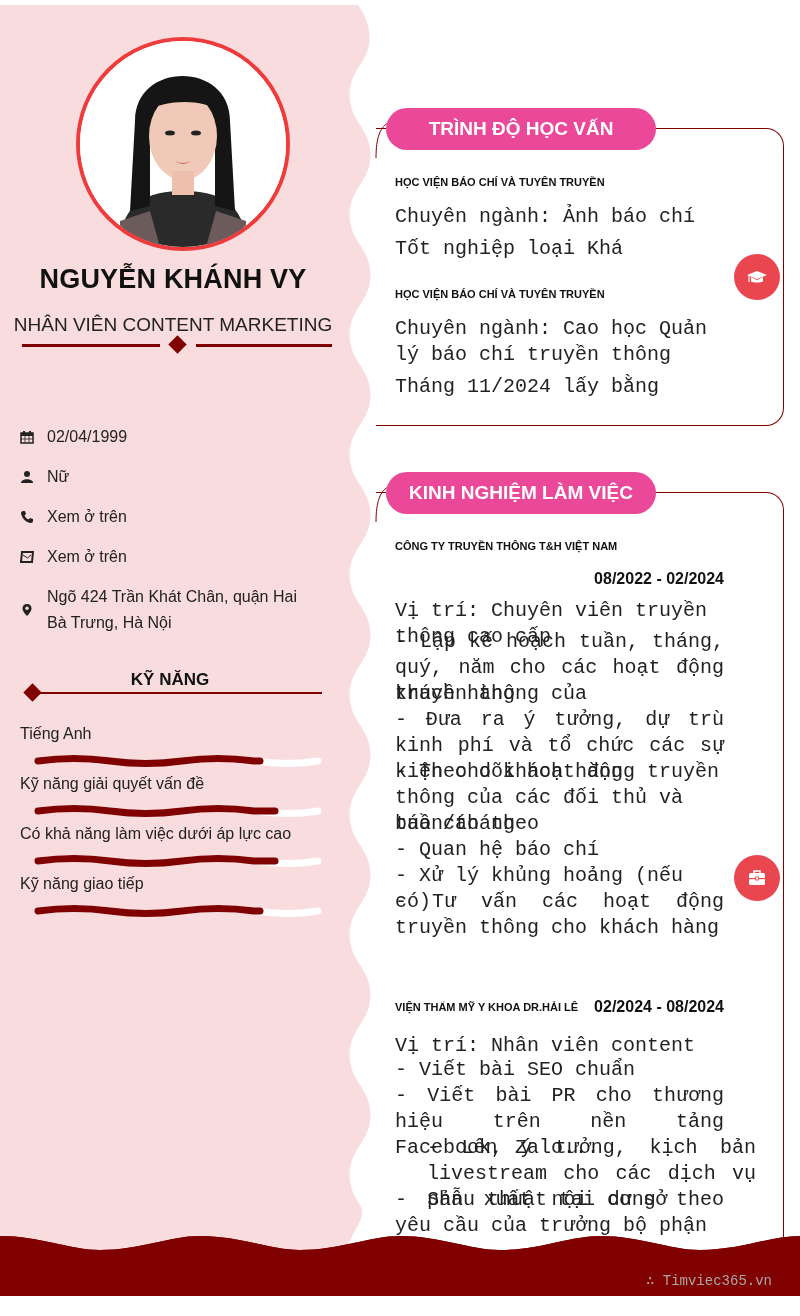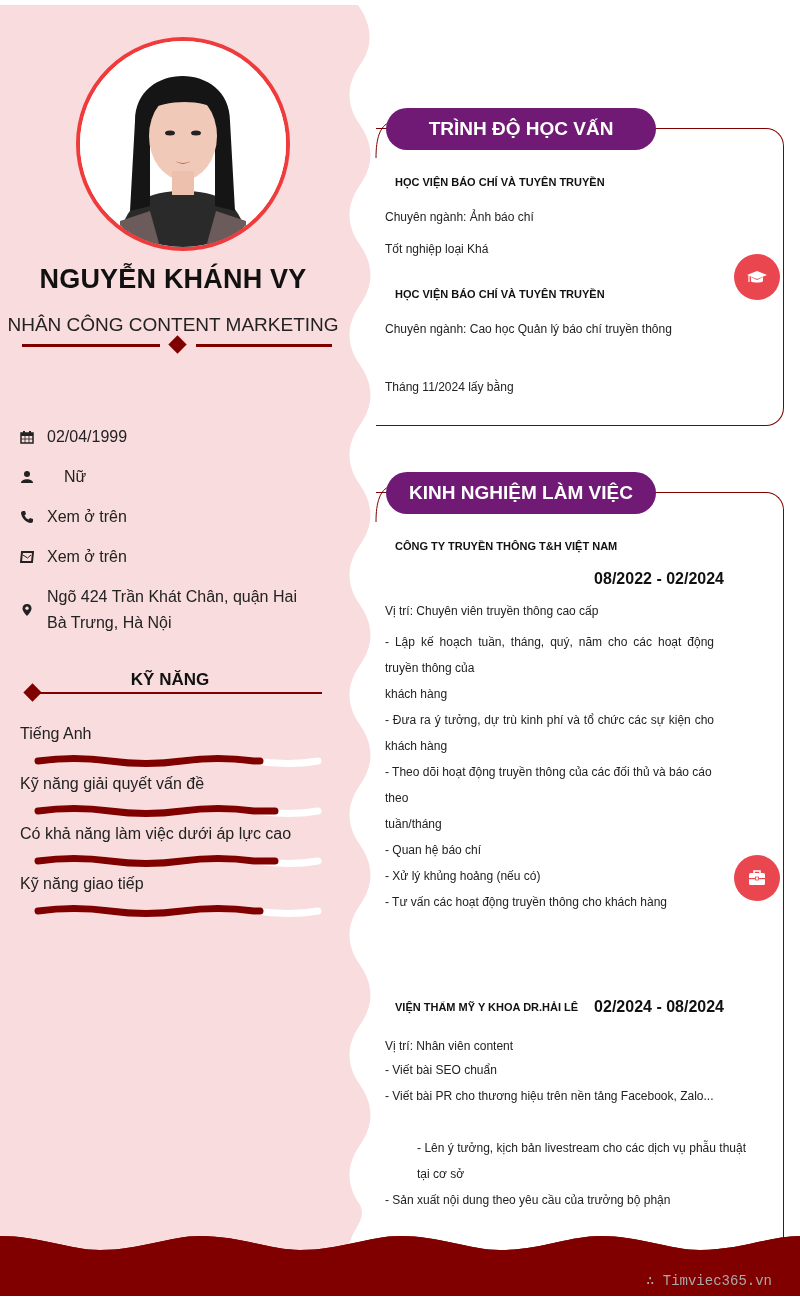--- a/index.html
+++ b/index.html
@@ -48,33 +48,33 @@
 
   .skill-label { position: absolute; left: 20px; font-size: 16px; color: #222; }
   .skill-bar { position: absolute; left: 34px; width: 288px; height: 14px; }
 
   .section {
     position: absolute; left: 376px; width: 408px;
     border-top: 1px solid #800000; border-right: 1px solid #800000; border-bottom: 1px solid #800000;
     border-radius: 0 18px 18px 0;
   }
   .section-title-pill {
-    position: absolute; background: #701a75; color: #fff; font-weight: bold; font-size: 19px;
+    position: absolute; background: #ec4899; color: #fff; font-weight: bold; font-size: 19px;
     border-radius: 22px; height: 42px; line-height: 42px; text-align: center;
   }
   .section-curve { position: absolute; }
   .side-icon {
     position: absolute; width: 46px; height: 46px; border-radius: 50%; background: #ea4650;
     display: flex; align-items: center; justify-content: center;
   }
   .side-icon svg { width: 22px; height: 22px; }
 
   .entry-title { position: absolute; left: 395px; font-size: 11px; font-weight: bold; color: #111; }
   .entry-date { position: absolute; left: 395px; width: 329px; text-align: right; font-size: 16px; font-weight: bold; color: #111; }
-  .entry-text { position: absolute; left: 385px; width: 329px; font-size: 12px; color: #222; line-height: 26px; }
+  .entry-text { position: absolute; left: 395px; width: 329px; font-size: 20px; color: #222; line-height: 26px; font-family: Liberation Mono, monospace; }
   .justify { text-align: justify; }
 
   .footer-brand {
     position: absolute; right: 28px; top: 1272px; font-family: "Liberation Mono", "DejaVu Sans Mono", monospace;
     font-size: 14px; color: #a8a8a8;
   }
 </style>
 </head>
 <body>
 
@@ -102,41 +102,41 @@
     <ellipse cx="103" cy="95" rx="34" ry="44" fill="#f0c9b8"></ellipse>
     <rect x="92" y="130" width="22" height="24" fill="#ecc0ad"></rect>
     <path d="M68,70 C75,40 130,40 138,70 C125,58 85,58 68,70Z" fill="#151515"></path>
     <ellipse cx="90" cy="92" rx="5" ry="2.5" fill="#222"></ellipse>
     <ellipse cx="116" cy="92" rx="5" ry="2.5" fill="#222"></ellipse>
     <path d="M95,120 Q103,124 111,120 Q103,126 95,120Z" fill="#c85a55"></path>
   </svg>
 </div>
 
 <div class="name">NGUYỄN KHÁNH VY</div>
-<div class="job">NHÂN CÔNG CONTENT MARKETING</div>
+<div class="job">NHÂN VIÊN CONTENT MARKETING</div>
 <div class="job-divider">
   <div class="line l1"></div>
     <div class="dia"></div>
     <div class="line l2"></div>
 </div>
 
 <div class="info">
   <div class="info-row" style="top:424px;">
     <span class="ico">
       <svg viewBox="0 0 14 14">
           <rect x="1" y="3" width="12" height="10" fill="none" stroke="#222" stroke-width="1.5"></rect>
           <rect x="1" y="3" width="12" height="3" fill="#222"></rect>
           <rect x="3" y="1" width="2" height="3" fill="#222"></rect>
           <rect x="9" y="1" width="2" height="3" fill="#222"></rect>
           <path d="M1,9 H13 M5,6 V13 M9,6 V13" stroke="#222" stroke-width="0.8"></path>
         </svg>
     </span>
     <span class="txt">02/04/1999</span>
   </div>
-  <div class="info-row" style="top:464px;gap:17px;">
+  <div class="info-row" style="top:464px;">
     <span class="ico">
       <svg viewBox="0 0 14 14">
           <circle cx="7" cy="4" r="3" fill="#222"></circle>
           <path d="M1,13 C1,8 13,8 13,13 Z" fill="#222"></path>
         </svg>
     </span>
     <span class="txt">Nữ</span>
   </div>
   <div class="info-row" style="top:504px;">
     <span class="ico">

